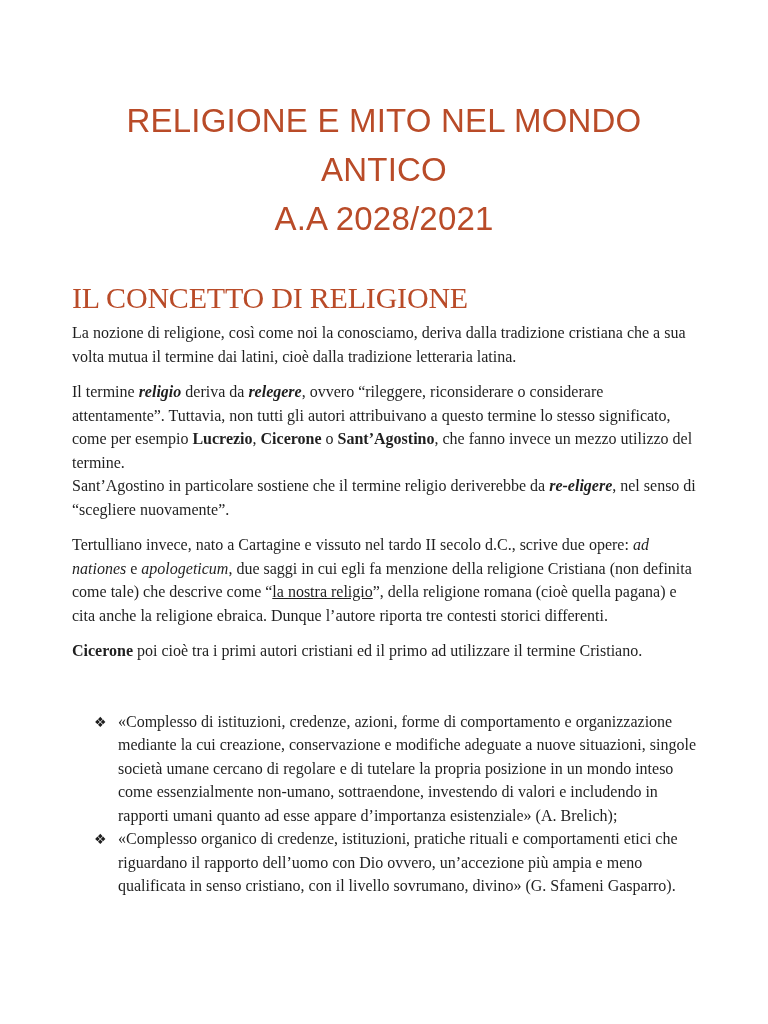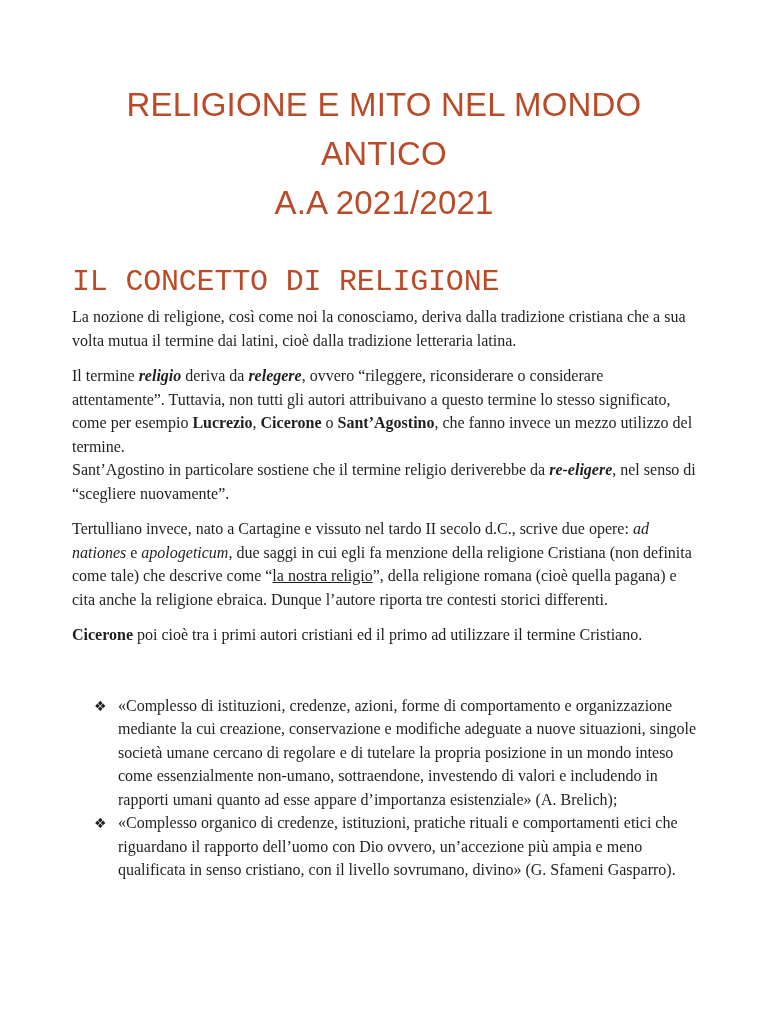--- a/index.html
+++ b/index.html
@@ -14,37 +14,37 @@
     width: 768px;
     height: 1024px;
     background: var(--paper);
     overflow: hidden;
     font-family: "Liberation Serif", serif;
     color: var(--ink);
   }
   .content {
     position: absolute;
     left: 72px;
-    top: 0;
+    top: 16px;
     width: 624px;
   }
   h1.doc-title {
     margin-top: 80px;
     font-family: "Liberation Sans", sans-serif;
     font-weight: normal;
     font-size: 33px;
     line-height: 49px;
     letter-spacing: 0.2px;
     text-align: center;
     color: var(--accent);
   }
   h1.doc-title span { display: block; }
   h2.section-heading {
     margin-top: 38px;
-    font-family: Liberation Mono, monospace;
+    font-family: Liberation Serif, serif;
     font-weight: normal;
     font-size: 30px;
     line-height: 34px;
     letter-spacing: -0.2px;
     text-align: left;
     color: var(--accent);
   }
   p.body-par {
     margin-top: 12px;
     font-size: 16px;
@@ -75,21 +75,21 @@
   .u { text-decoration: underline; }
 </style>
 </head>
 <body>
 
 <div class="page">
   <div class="content">
 
     <h1 class="doc-title">
       <span>RELIGIONE E MITO NEL MONDO ANTICO</span>
-      <span>A.A 2021/2021</span>
+      <span>A.A 2028/2021</span>
     </h1>
 
     <h2 class="section-heading">IL CONCETTO DI RELIGIONE</h2>
 
     <p class="body-par first-par"><span>La nozione di religione, così come noi la conosciamo, deriva dalla tradizione cristiana che a sua volta mutua il termine dai latini, cioè dalla tradizione letteraria latina.</span></p>
 
     <p class="body-par"><span>Il termine </span><span class="b i">religio</span><span> deriva da </span><span class="b i">relegere</span><span>, ovvero “rileggere, riconsiderare o considerare attentamente”. Tuttavia, non tutti gli autori attribuivano a questo termine lo stesso significato, come per esempio </span><span class="b">Lucrezio</span><span>, </span><span class="b">Cicerone</span><span> o </span><span class="b">Sant’Agostino</span><span>, che fanno invece un mezzo utilizzo del termine.</span><br><span>Sant’Agostino in particolare sostiene che il termine religio deriverebbe da </span><span class="b i">re-eligere</span><span>, nel senso di “scegliere nuovamente”.</span></p>
 
     <p class="body-par"><span>Tertulliano invece, nato a Cartagine e vissuto nel tardo II secolo d.C., scrive due opere: </span><span class="i">ad nationes</span><span> e </span><span class="i">apologeticum</span><span>, due saggi in cui egli fa menzione della religione Cristiana (non definita come tale) che descrive come “</span><span class="u">la nostra religio</span><span>”, della religione romana (cioè quella pagana) e cita anche la religione ebraica. Dunque l’autore riporta tre contesti storici differenti.</span></p>
 

